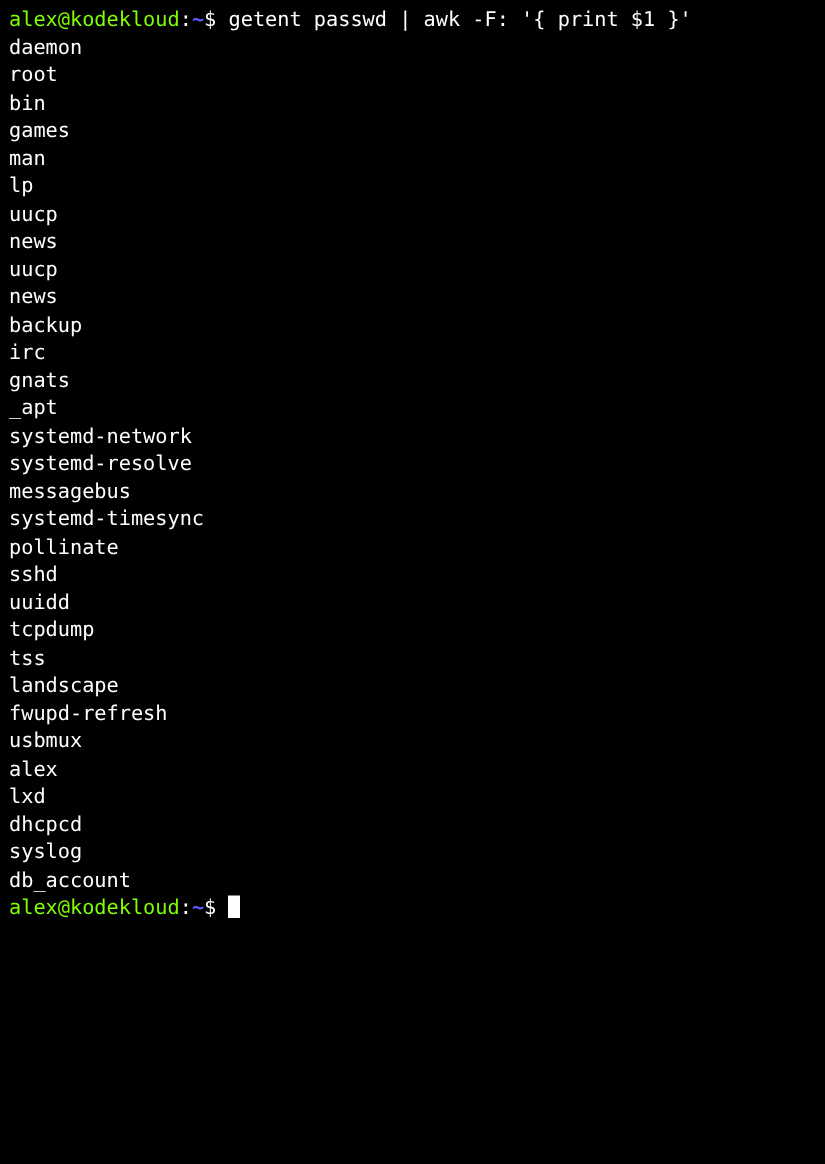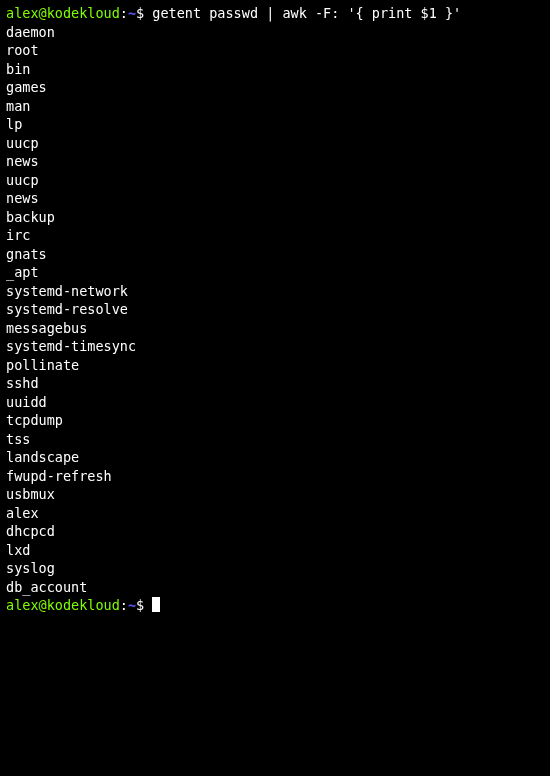--- a/index.html
+++ b/index.html
@@ -68,18 +68,18 @@
     <div class="line output">systemd-timesync</div>
     <div class="line output">pollinate</div>
     <div class="line output">sshd</div>
     <div class="line output">uuidd</div>
     <div class="line output">tcpdump</div>
     <div class="line output">tss</div>
     <div class="line output">landscape</div>
     <div class="line output">fwupd-refresh</div>
     <div class="line output">usbmux</div>
     <div class="line output">alex</div>
+    <div class="line output">lxd</div>
     <div class="line output">dhcpcd</div>
-    <div class="line output">lxd</div>
     <div class="line output">syslog</div>
     <div class="line output">db_account</div>
     <div class="line"><span class="user-host">alex@kodekloud</span><span class="output">:</span><span class="path">~</span><span class="output">$ </span><span class="cursor"></span></div>
   </div>
 
 </body></html>

